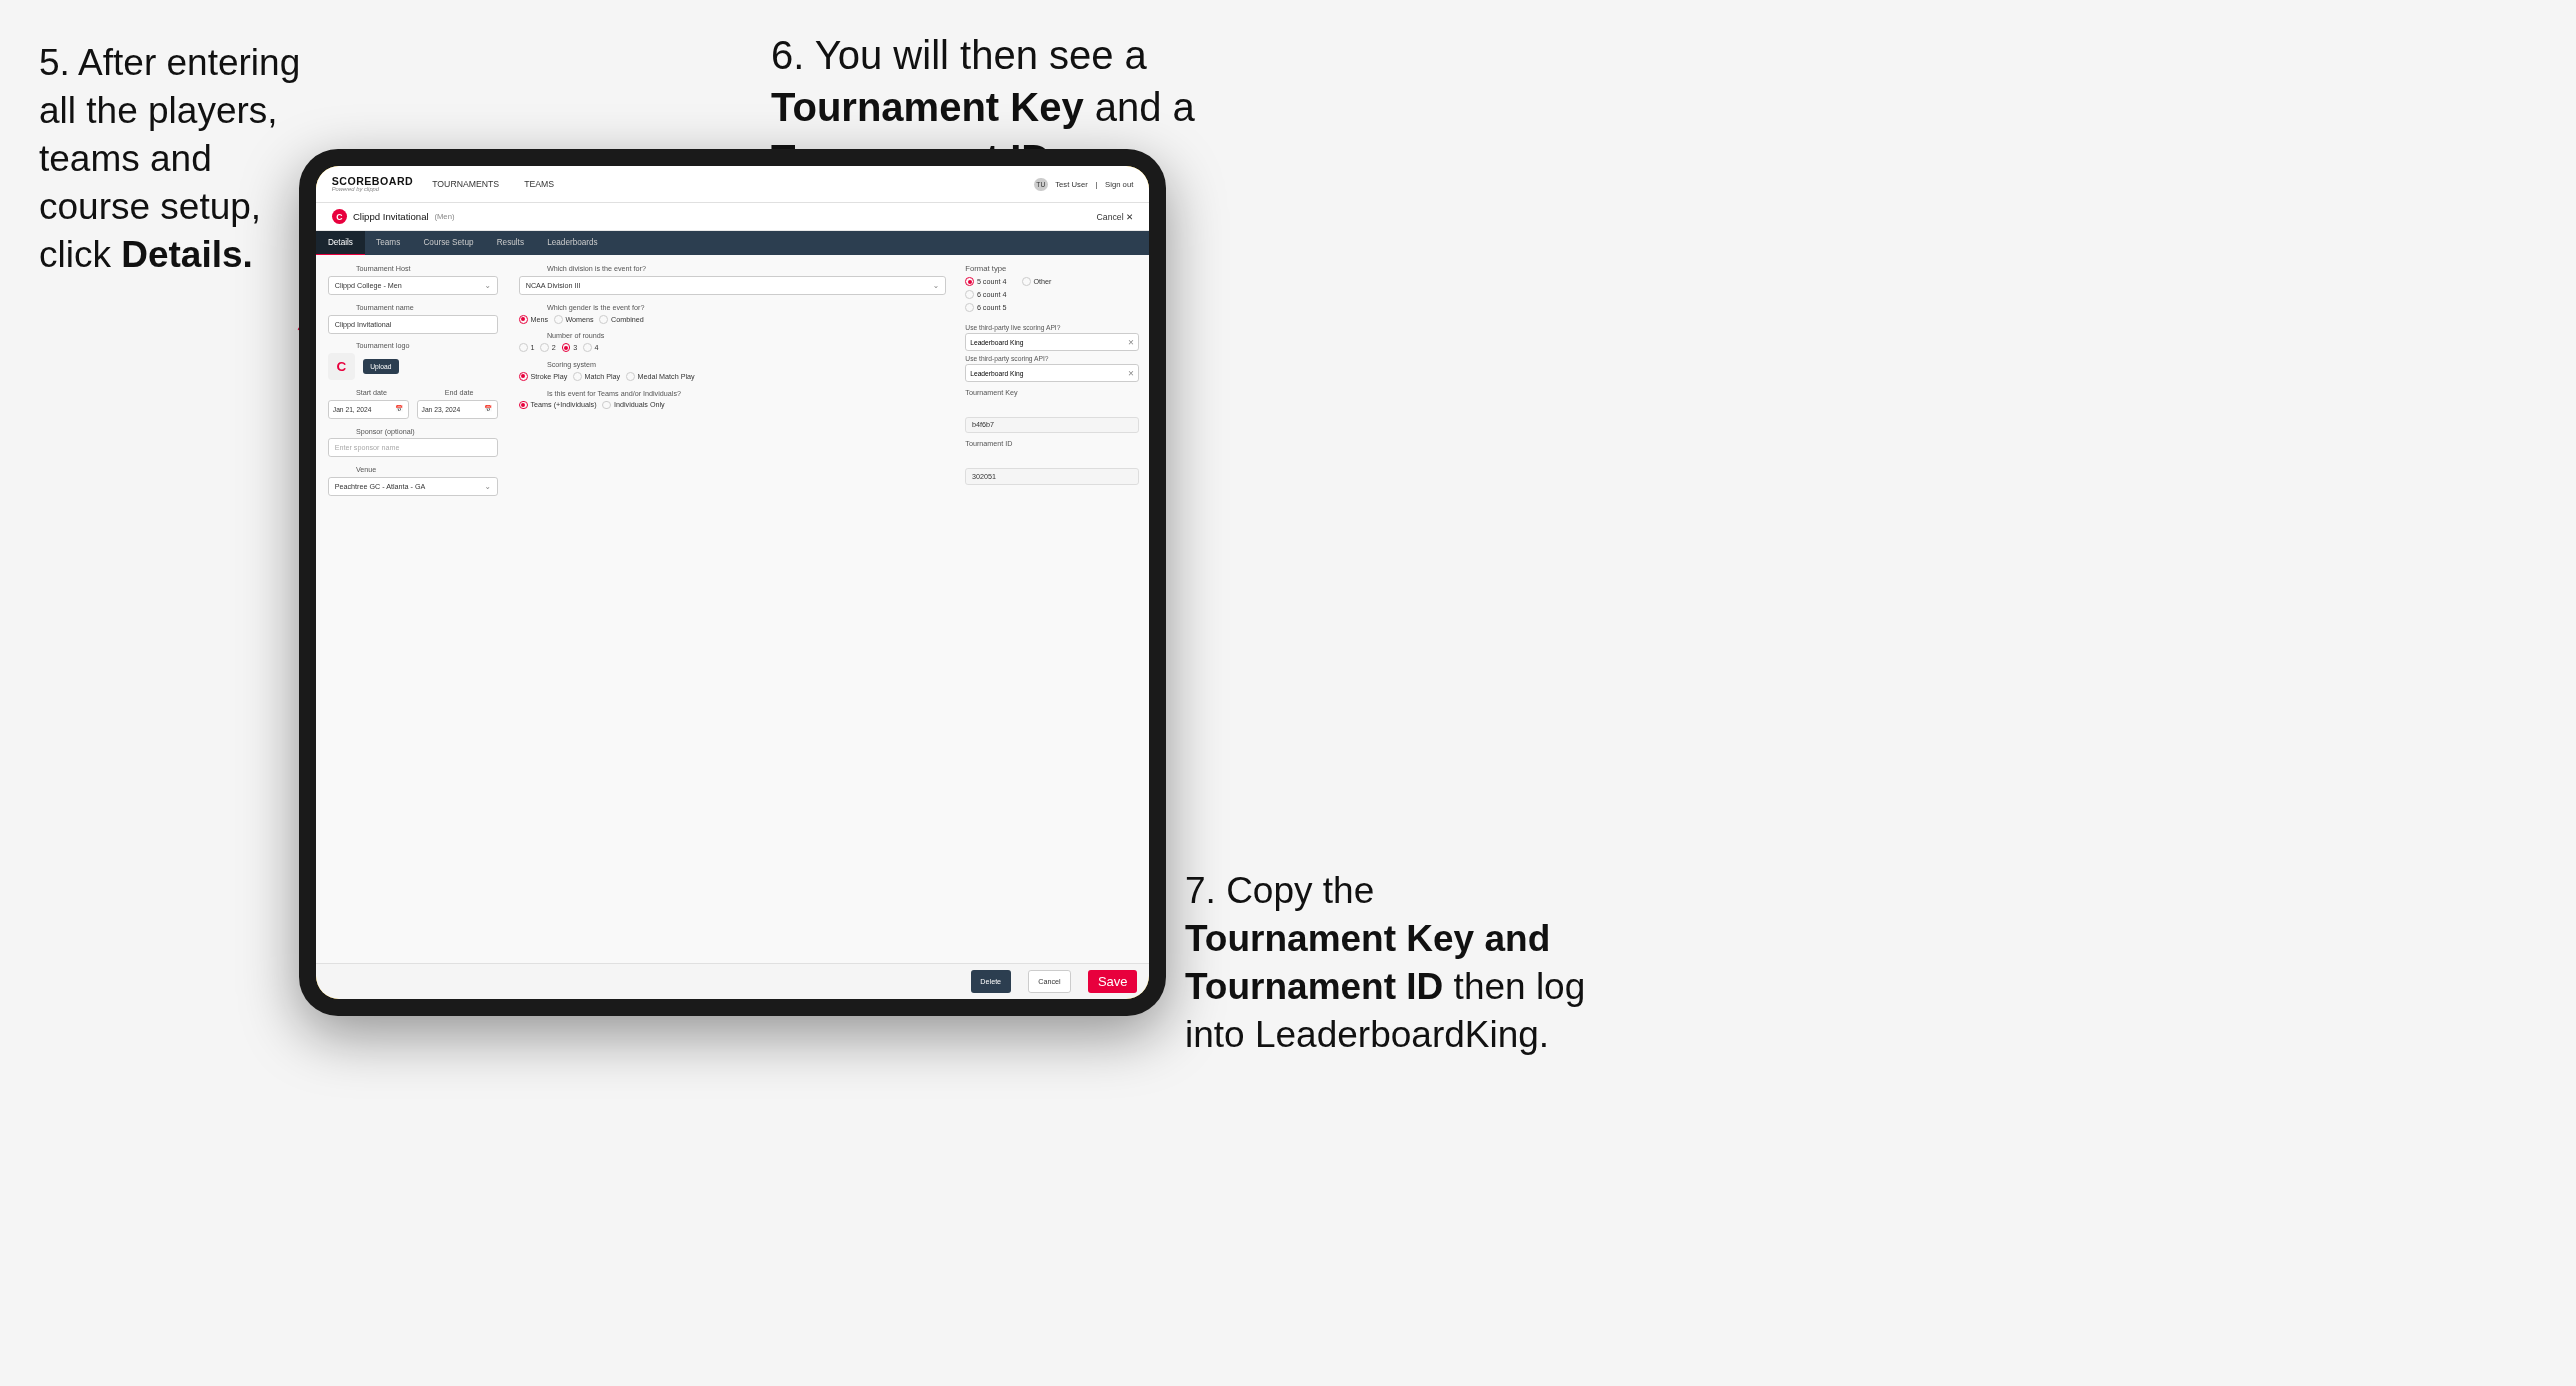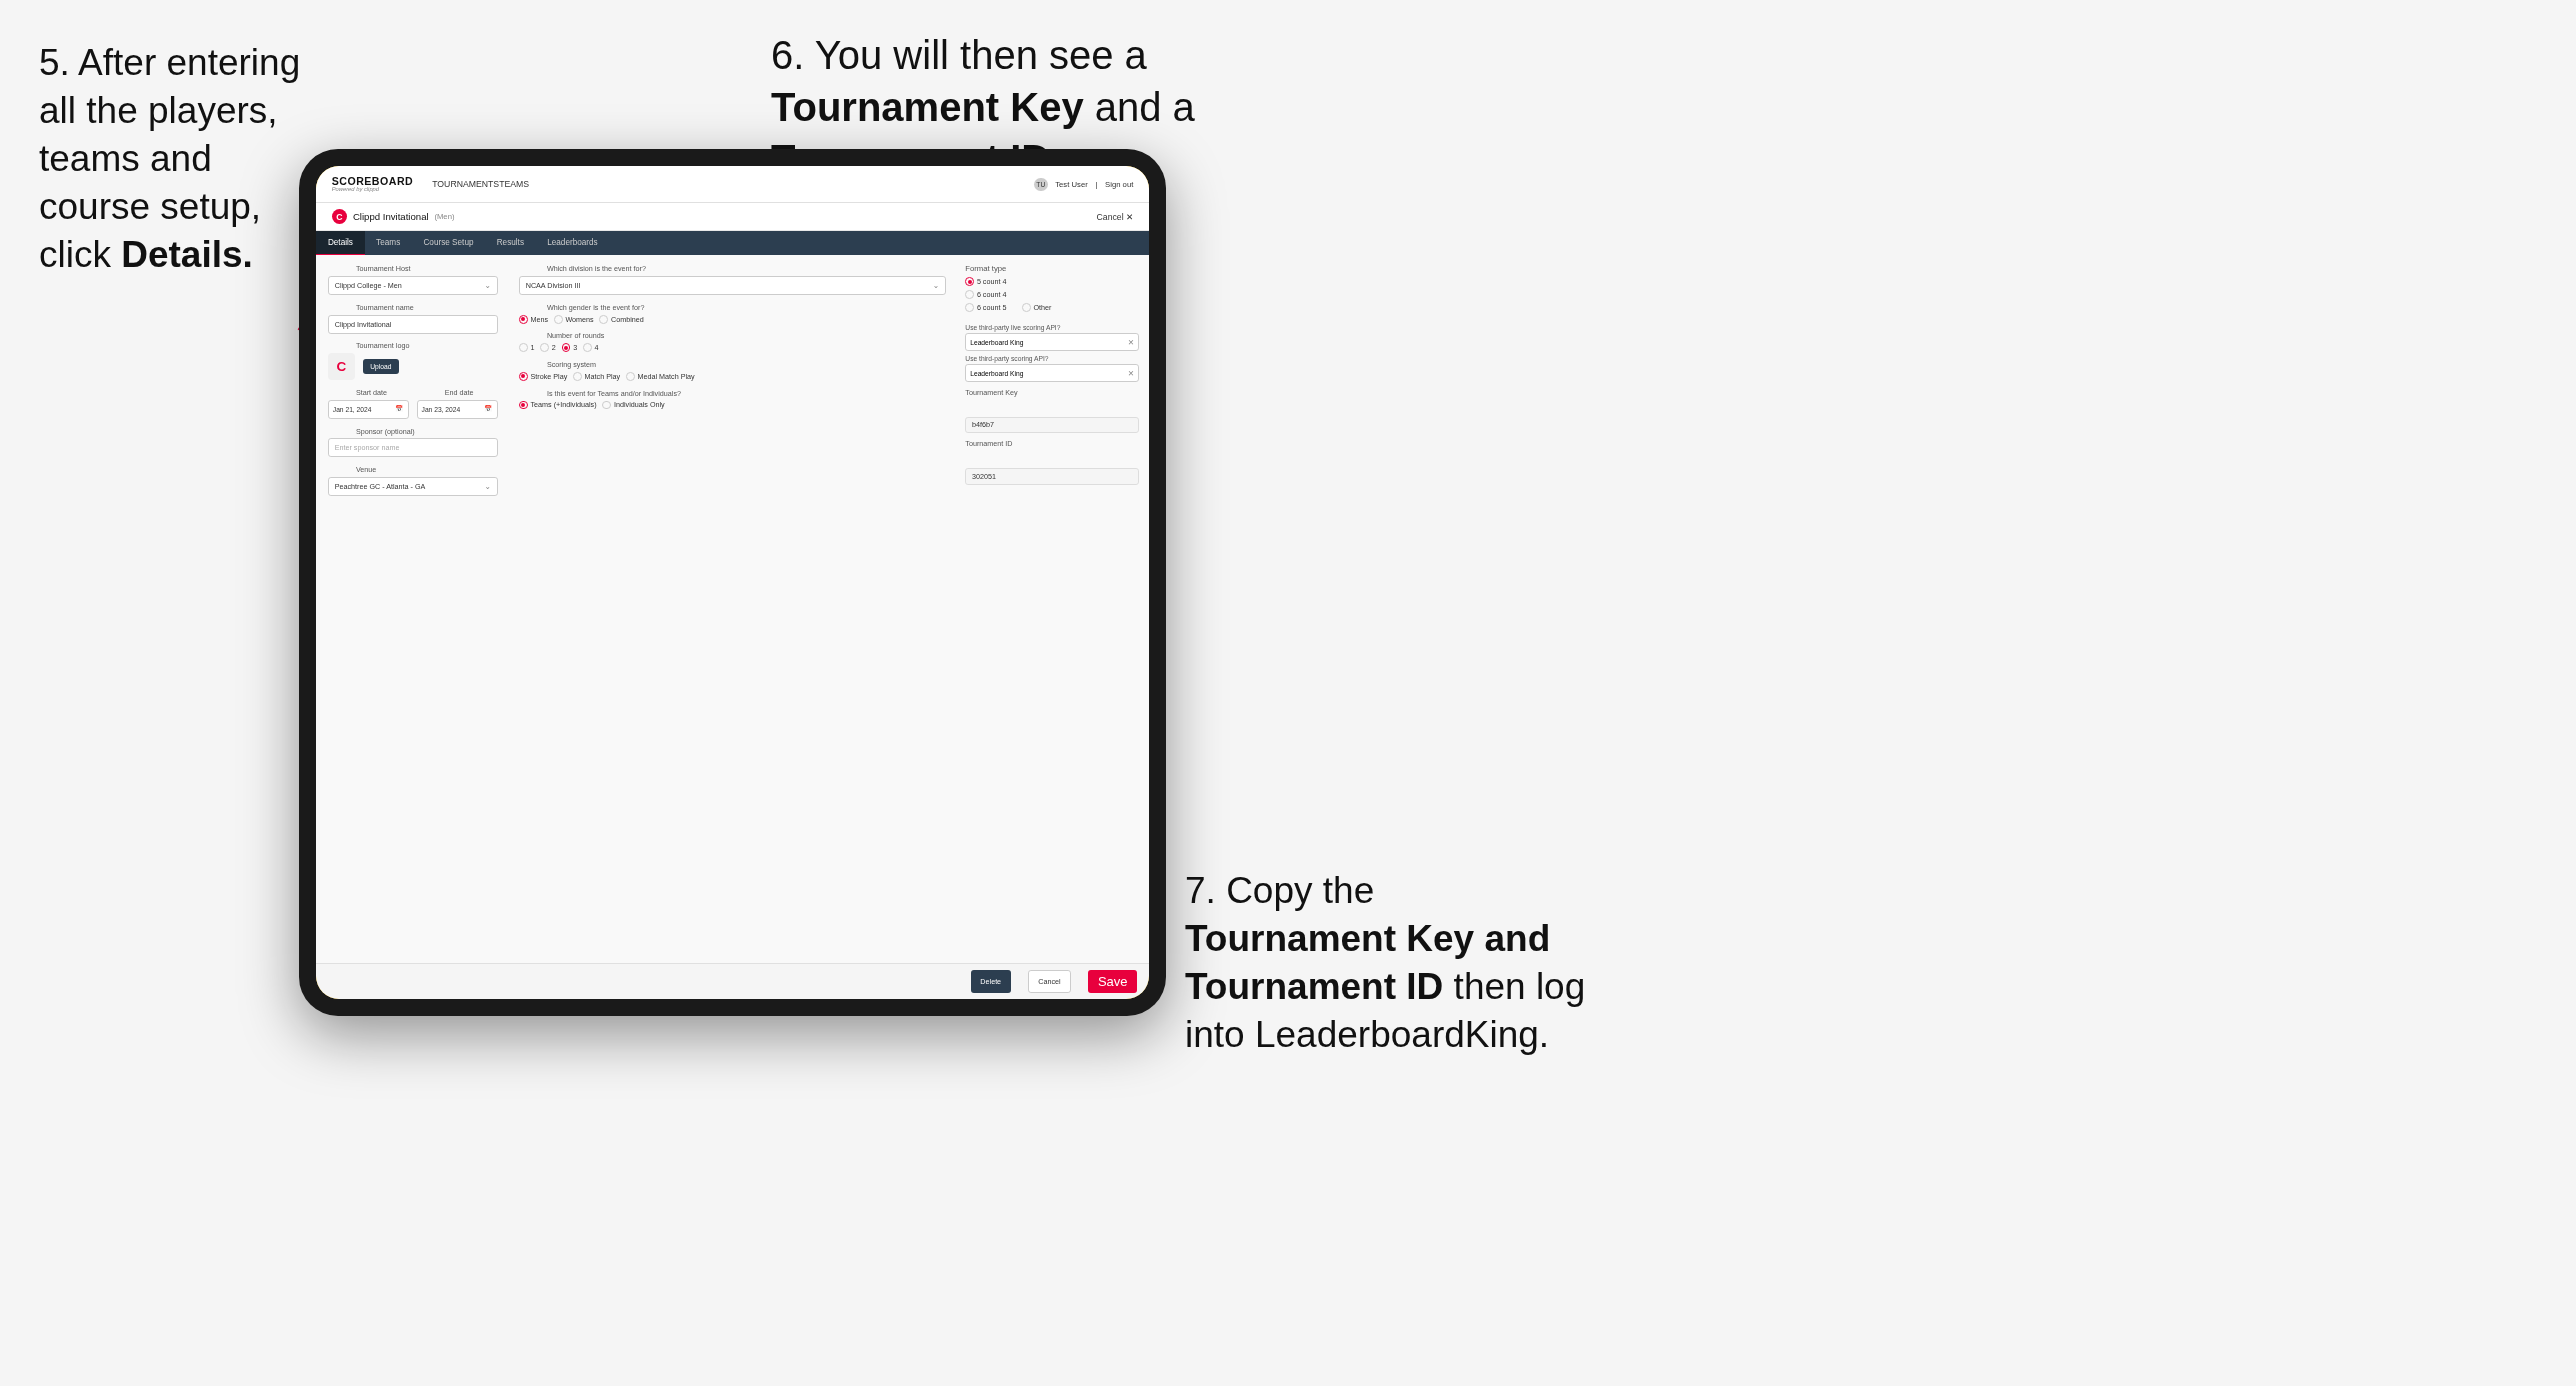--- a/index.html
+++ b/index.html
@@ -97,21 +97,21 @@
       color: #111;
     }
     .scoreboard-logo .logo-sub {
       font-size: 5.8px;
       color: #888;
       font-style: italic;
     }
 
     .nav-links {
       display: flex;
-      gap: 0;
+      gap: 25px;
     }
     .nav-link {
       font-size: 8.7px;
       color: #333;
       font-weight: 500;
       text-decoration: none;
     }
 
     .header-right {
       margin-left: auto;
@@ -329,21 +329,20 @@
     .format-options {
       display: flex;
       flex-direction: column;
       gap: 3.9px;
       margin-bottom: 7.7px;
     }
 
     .format-row {
       display: flex;
       gap: 15.4px;
-      align-items: flex-end;
     }
 
     .third-party-label {
       font-size: 6.7px;
       color: #555;
       margin-bottom: 2.9px;
       margin-top: 3.9px;
     }
     .third-party-input {
       width: 100%;

